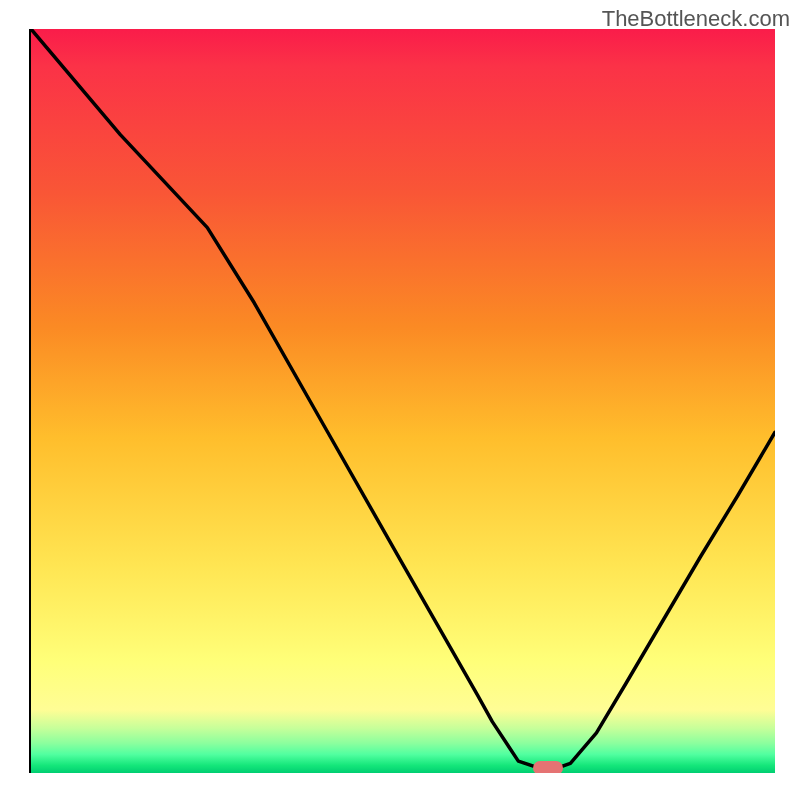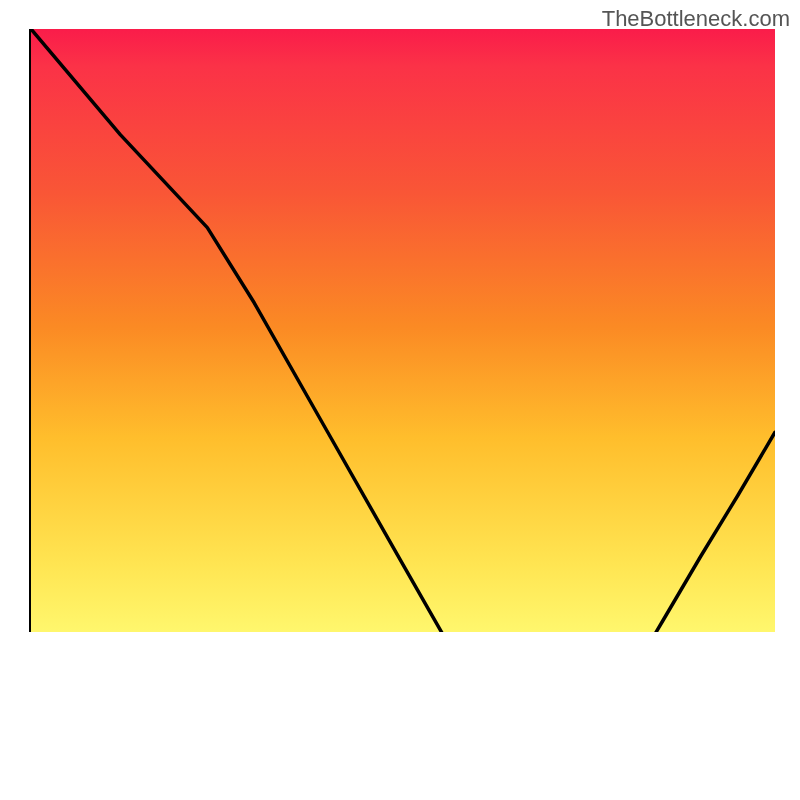--- a/index.html
+++ b/index.html
@@ -3,21 +3,21 @@
 <meta charset="utf-8">
 <style>
   body {
     margin: 0;
     padding: 0;
     background: #ffffff;
     font-family: Arial, sans-serif;
   }
   .container {
     width: 800px;
-    height: 632px;
+    height: 773px;
     position: relative;
     text-decoration: underline;
   }
   .watermark {
     position: absolute;
     top: 6px;
     right: 10px;
     color: #555;
     font-size: 22px;
     font-family: Arial, sans-serif;

